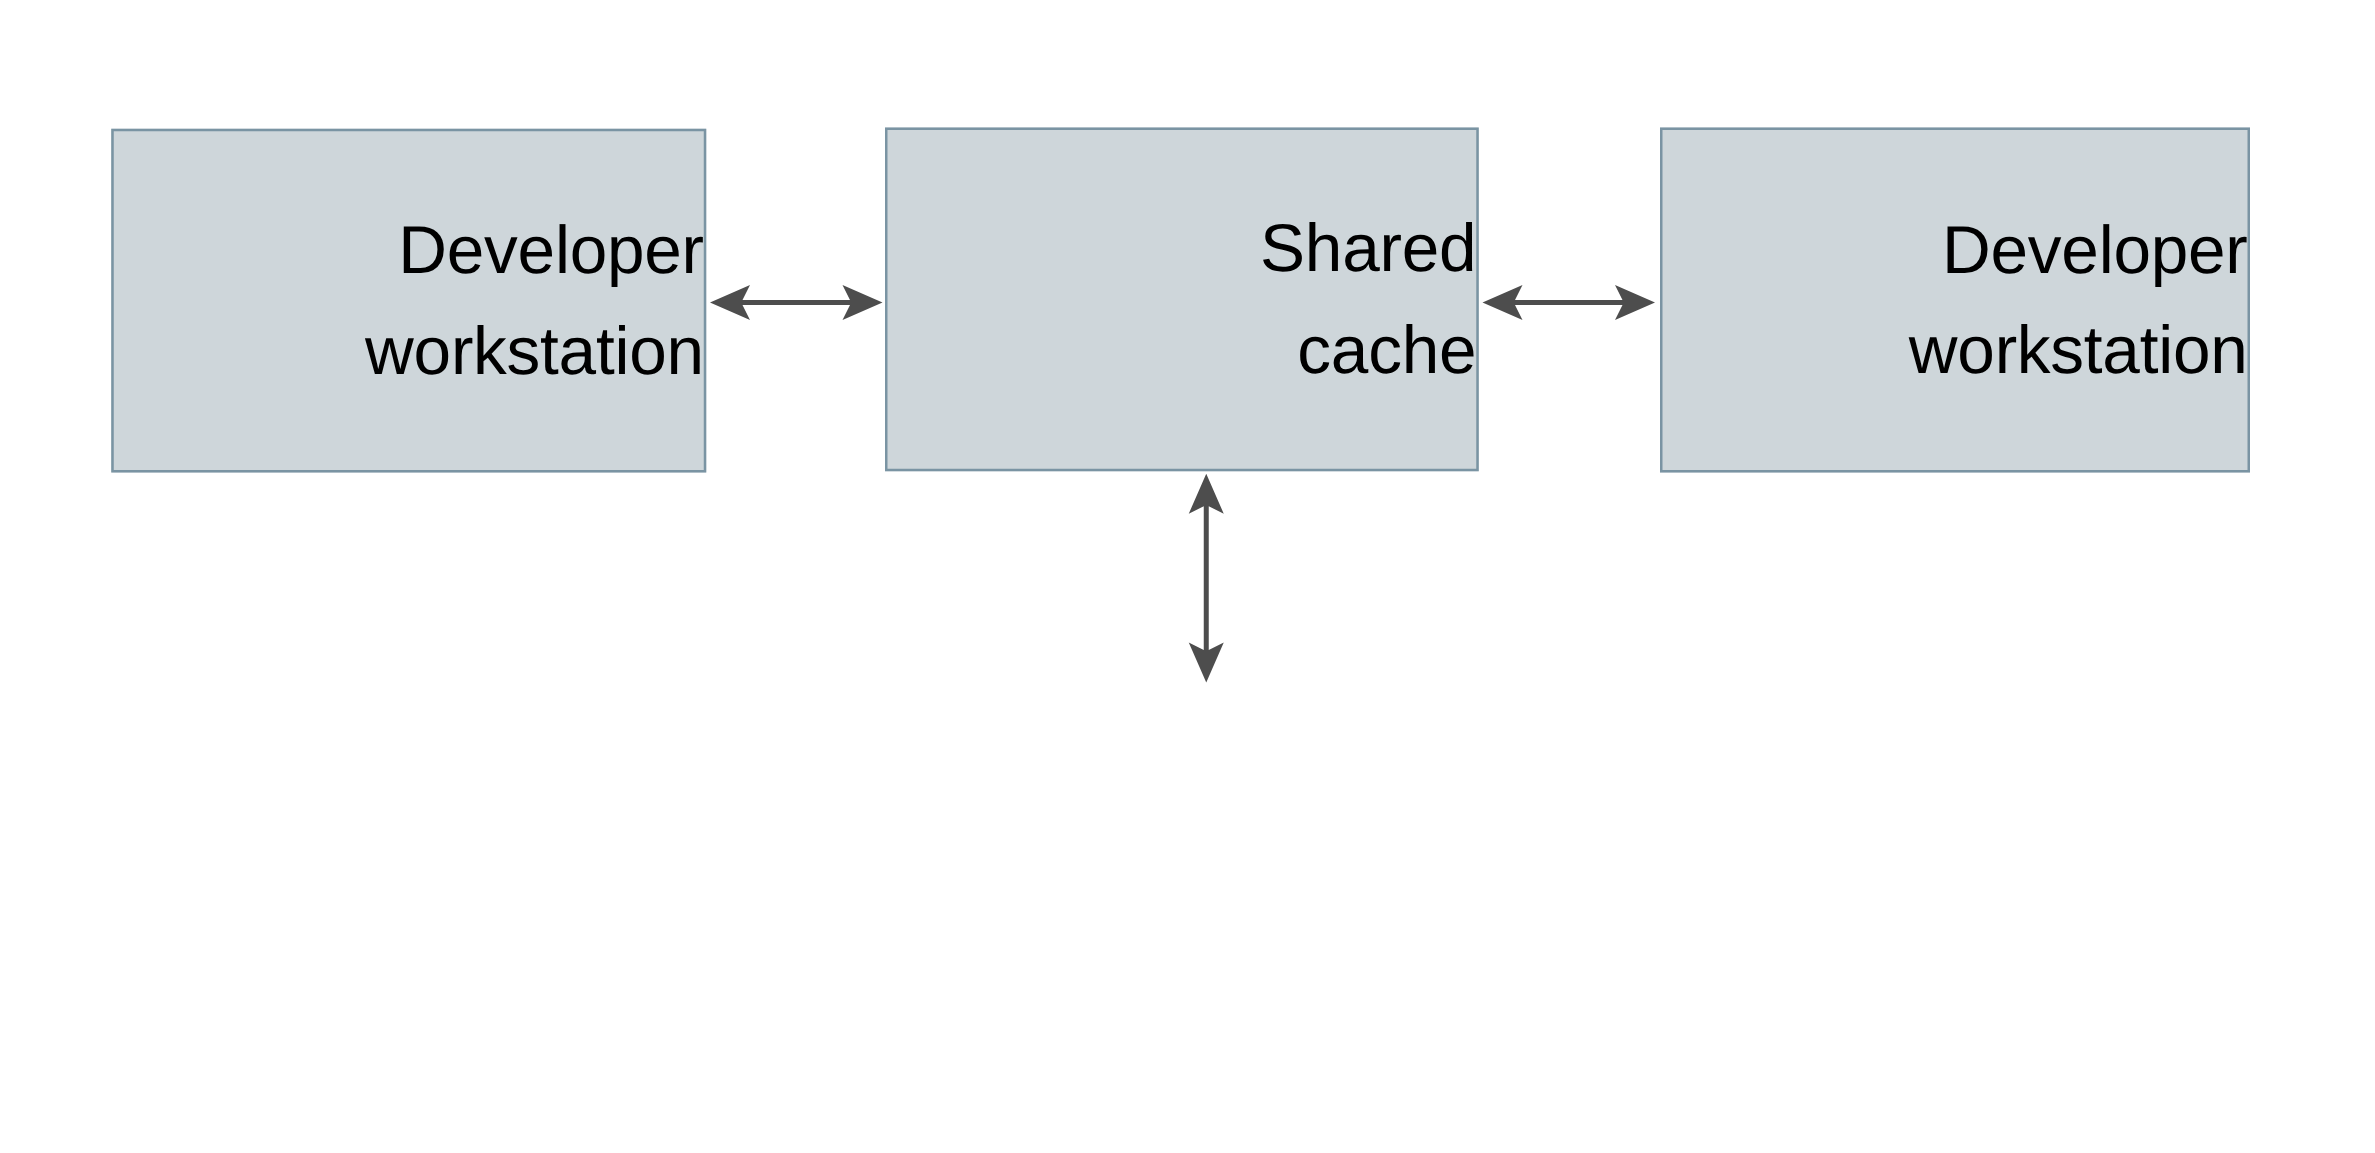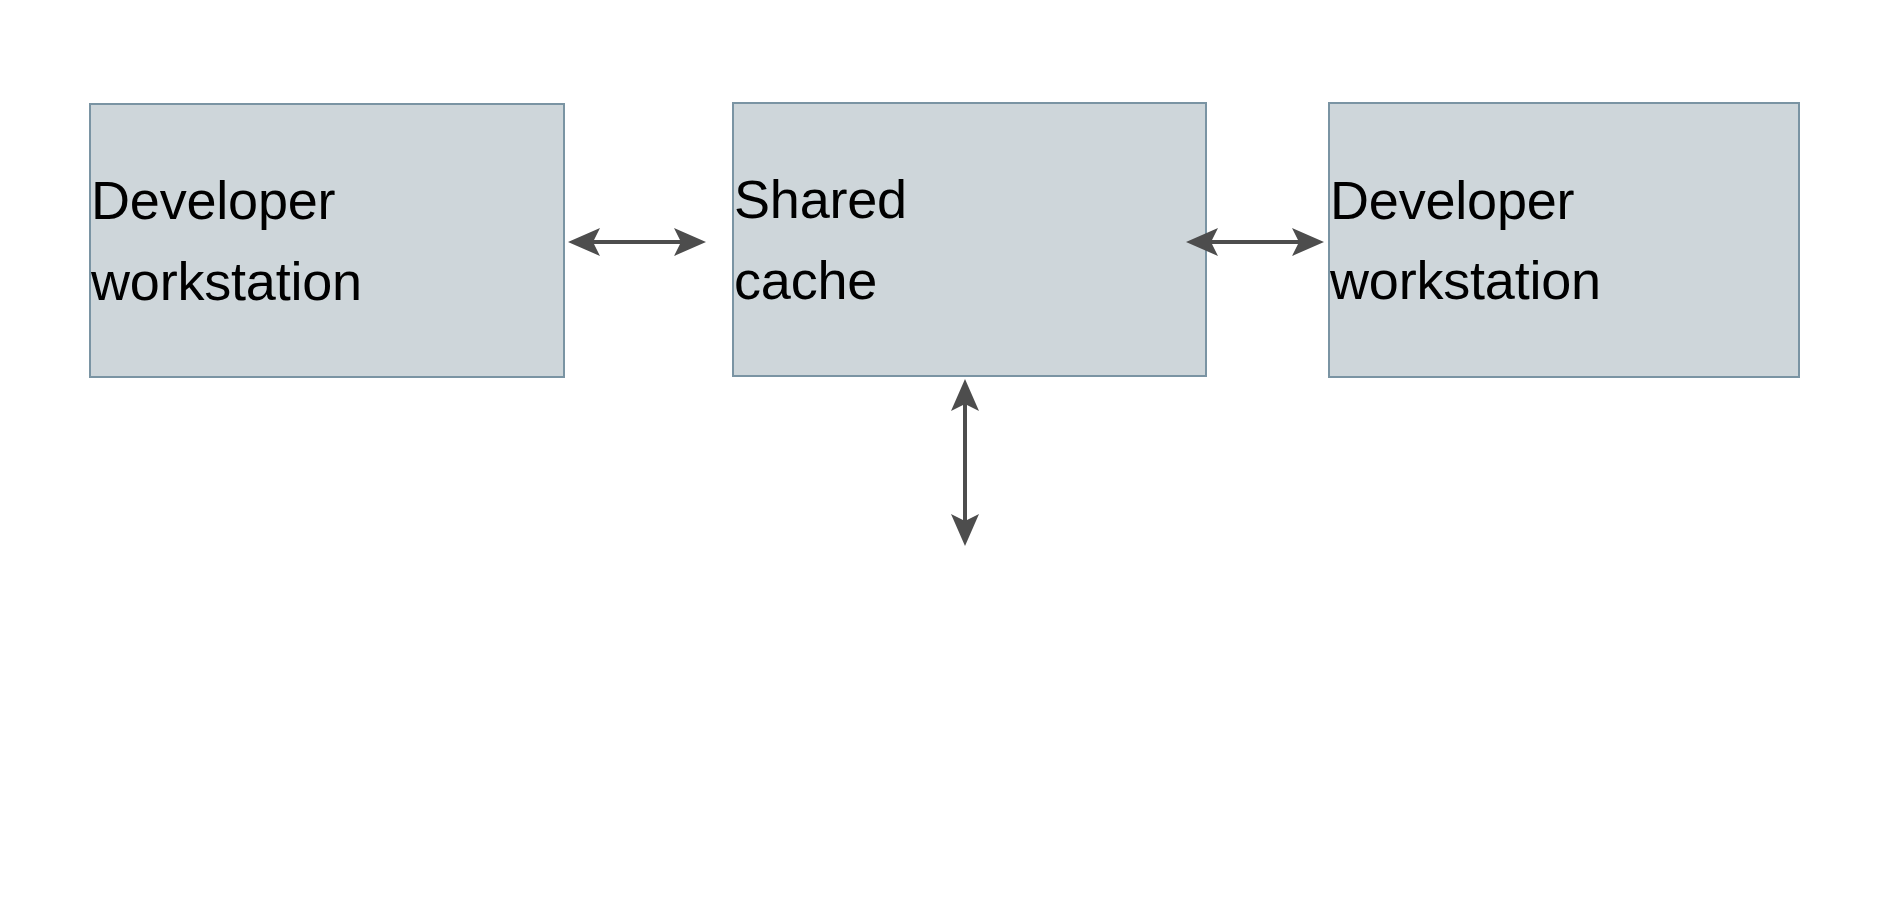--- a/index.html
+++ b/index.html
@@ -19,21 +19,21 @@
     overflow: hidden;
   }
   .node {
     position: absolute;
     box-sizing: border-box;
     background: #ced6da;
     border: 2.5px solid #7a94a3;
     display: flex;
     align-items: center;
     justify-content: center;
-    text-align: left;
+    text-align: right;
   }
   .node-label {
     font-family: "Liberation Sans", sans-serif;
     font-size: 54px;
     line-height: 1.49;
     color: #000000;
     font-weight: 400;
     letter-spacing: -0.2px;
     white-space: pre-line;
     display: block;
@@ -51,21 +51,21 @@
 </head>
 <body>
 
 <div id="canvas">
 
   <div class="node" style="left:89px; top:103px; width:476px; height:275px;">
     <span class="node-label">Developer
 workstation</span>
   </div>
 
-  <div class="node" style="left:708px; top:102px; width:475px; height:275px;margin-left:24px;">
+  <div class="node" style="left:708px; top:102px; width:475px; height:275px;">
     <span class="node-label">Shared
 cache</span>
   </div>
 
   <div class="node" style="left:1328px; top:102px; width:472px; height:276px;">
     <span class="node-label">Developer
 workstation</span>
   </div>
 
 

